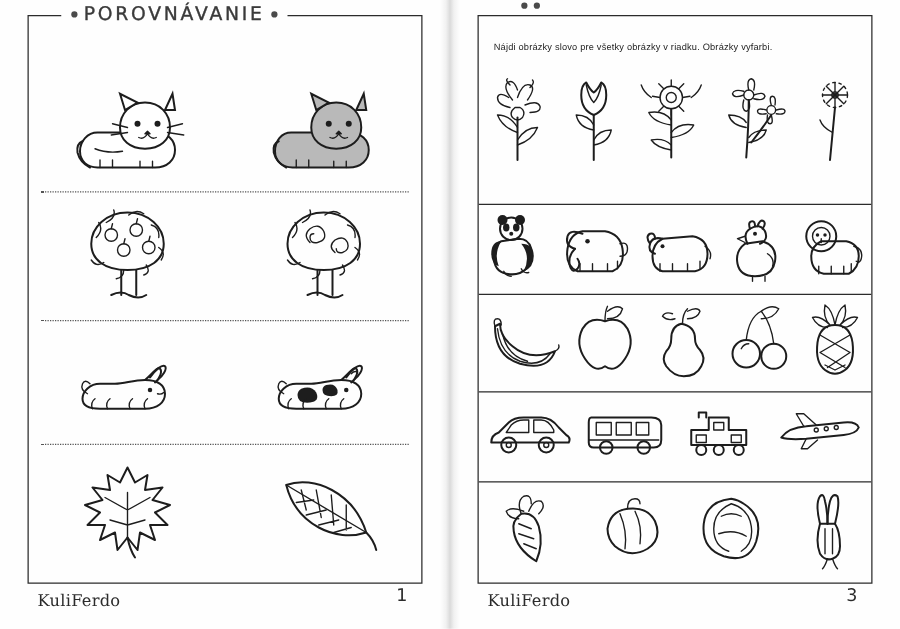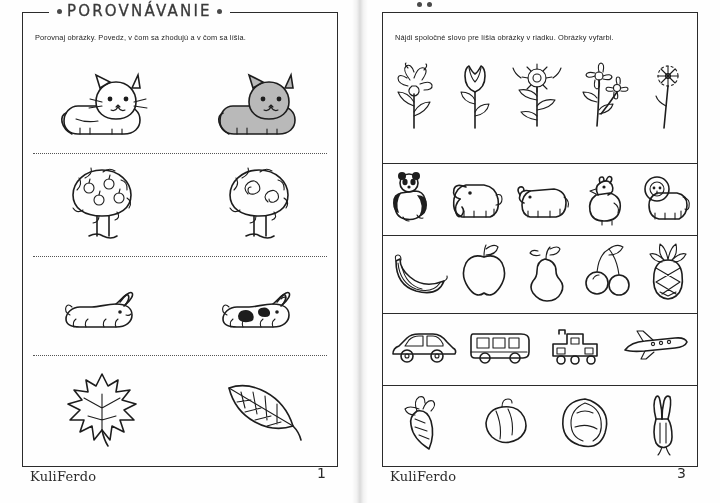--- a/index.html
+++ b/index.html
@@ -109,21 +109,21 @@
     border-top: 1px solid #2b2b2b;
     height: 0;
   }
 
   
   .footer {
     position: absolute;
     bottom: 14px;
     height: 20px;
     display: flex;
-    align-items: flex-start;
+    align-items: flex-end;
   }
   .brand {
     font-family: "DejaVu Serif", serif;
     font-size: 13px;
     color: #2b2b2b;
     letter-spacing: 0.2px;
   }
   .page-num {
     font-family: "DejaVu Sans", sans-serif;
     font-size: 14px;
@@ -174,21 +174,20 @@
 
   <div class="page page-left">
     <div class="frame frame-left">
 
       <div class="title-wrap">
         <span class="title-dot"></span>
         <span class="title-text">POROVNÁVANIE</span>
         <span class="title-dot"></span>
       </div>
 
-      <div class="instruction">Porovnaj obrázky. Povedz, v čom sa zhodujú a v čom sa líšia.</div>
 
       <div class="row" style="top:58px; height:70px;">
         <div class="cell">
           <svg width="108" height="68" viewBox="0 0 108 68">
             <g>
               <path class="white-fill" d="M28 34 C20 34 14 41 14 49 C14 57 20 62 28 62 L74 62 C84 62 90 56 90 48 C90 40 84 34 74 34 Z"></path>
               <path class="white-fill" d="M66 10 C54 10 46 19 46 30 C46 40 54 47 66 47 C78 47 86 40 86 30 C86 19 78 10 66 10 Z"></path>
               <path class="white-fill" d="M50 16 L46 3 L60 10 Z"></path>
               <path class="white-fill" d="M82 16 L88 3 L90 16 Z"></path>
               <circle class="blk" cx="60" cy="27" r="2.4"></circle>
@@ -320,21 +319,21 @@
   </div>
 
   <div class="page page-right">
     <div class="frame frame-right">
 
       <div class="title-wrap">
         <span class="title-dot"></span>
         <span class="title-dot"></span>
       </div>
 
-      <div class="instruction">Nájdi spoločné slovo pre líšia obrázky v riadku. Obrázky vyfarbi.</div>
+      <div class="instruction">Nájdi obrázky slovo pre všetky obrázky v riadku. Obrázky vyfarbi.</div>
 
       <div class="row" style="top:48px; height:72px;">
         <div class="cell">
           <svg width="52" height="70" viewBox="0 0 52 70">
             <g>
               <path class="ink-thin" d="M22 18 q-8 -10 -4 -14 q5 -3 8 6 M26 16 q4 -12 10 -10 q5 2 -2 12 M20 24 q-10 -2 -10 -8 q1 -5 9 0 M32 22 q10 -4 12 1 q1 5 -8 5"></path>
               <path class="ink-thin" d="M24 24 q-5 4 -2 8 q4 4 8 0 q3 -5 -2 -8 Z"></path>
               <path class="ink" d="M26 32 L26 66"></path>
               <path class="ink-thin" d="M26 44 q-12 -4 -16 -14 q10 0 16 10"></path>
               <path class="ink-thin" d="M26 54 q12 -4 16 -14 q-10 0 -16 10"></path>

